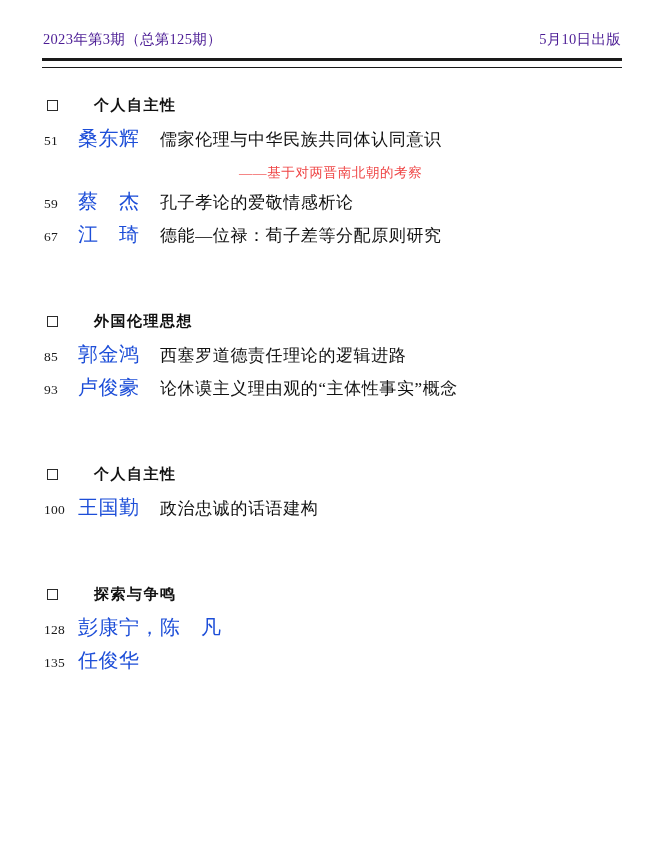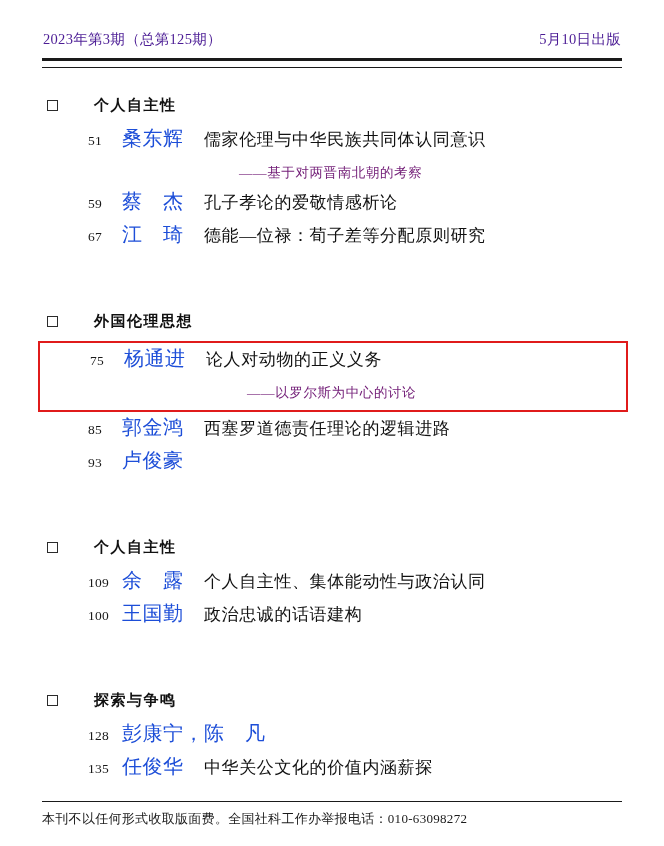--- a/index.html
+++ b/index.html
@@ -70,21 +70,20 @@
   .section-title {
     font-size: 15px;
     font-weight: bold;
     letter-spacing: 1.5px;
     color: #111;
   }
   .entry {
     display: flex;
     align-items: baseline;
     min-height: 33px;
-    margin-left: 44px;
   }
   .entry .pg {
     width: 34px;
     flex: 0 0 34px;
     font-size: 13.5px;
     text-align: left;
     color: #1a1a1a;
     letter-spacing: 0.2px;
   }
   .entry .author {
@@ -101,21 +100,21 @@
     padding-right: 26px;
   }
   .entry .title {
     font-size: 17px;
     color: #111;
     letter-spacing: 0.6px;
     white-space: nowrap;
   }
   .subtitle {
     font-size: 13.5px;
-    color: #701a75;
+    color: #ef4444;
     letter-spacing: 0.6px;
     padding-left: 195px;
     min-height: 30px;
     line-height: 30px;
   }
   .gap {
     height: 46px;
   }
   .highlight-box {
     border: 2px solid #e01b1b;
@@ -178,50 +177,38 @@
       </div>
     </div>
 
     <div class="gap"></div>
 
     <div class="section">
       <div class="section-head">
         <span class="sq"></span>
         <span class="section-title">外国伦理思想</span>
       </div>
-      <div class="highlight-box">
-        <div class="entry">
-          <span class="pg">75</span>
-          <span class="author">杨通进</span>
-          <span class="title">论人对动物的正义义务</span>
-        </div>
-        <div class="subtitle">——以罗尔斯为中心的讨论</div>
-      </div>
       <div class="entry">
         <span class="pg">85</span>
         <span class="author">郭金鸿</span>
         <span class="title">西塞罗道德责任理论的逻辑进路</span>
       </div>
       <div class="entry">
         <span class="pg">93</span>
         <span class="author">卢俊豪</span>
+        <span class="title">论休谟主义理由观的“主体性事实”概念</span>
       </div>
     </div>
 
     <div class="gap"></div>
 
     <div class="section">
       <div class="section-head">
         <span class="sq"></span>
         <span class="section-title">个人自主性</span>
-      </div>
-      <div class="entry">
-        <span class="pg">109</span>
-        <span class="author">余　露</span>
-        <span class="title">个人自主性、集体能动性与政治认同</span>
       </div>
       <div class="entry">
         <span class="pg">100</span>
         <span class="author">王国勤</span>
         <span class="title">政治忠诚的话语建构</span>
       </div>
     </div>
 
     <div class="gap"></div>
 
@@ -230,24 +217,19 @@
         <span class="sq"></span>
         <span class="section-title">探索与争鸣</span>
       </div>
       <div class="entry">
         <span class="pg">128</span>
         <span class="author wide">彭康宁，陈　凡</span>
       </div>
       <div class="entry">
         <span class="pg">135</span>
         <span class="author">任俊华</span>
-        <span class="title">中华关公文化的价值内涵薪探</span>
       </div>
     </div>
 
   </div>
 
-  <div class="footer">
-    <div class="rule-single"></div>
-    <div class="footer-text">本刊不以任何形式收取版面费。全国社科工作办举报电话：010-63098272</div>
-  </div>
 
 </div>
 
 </body></html>

